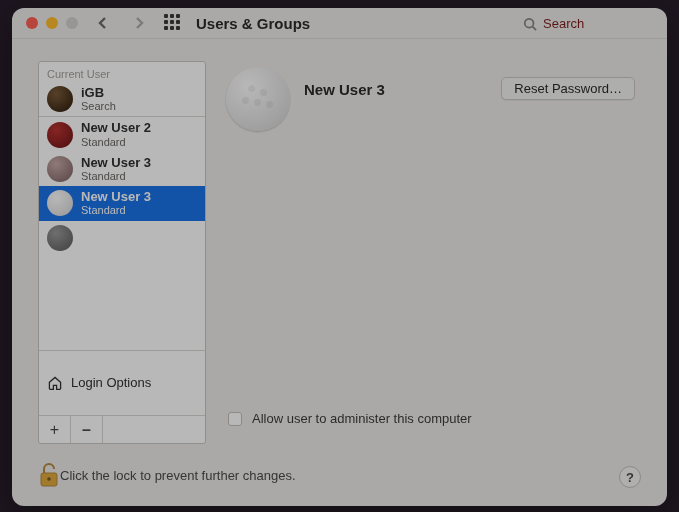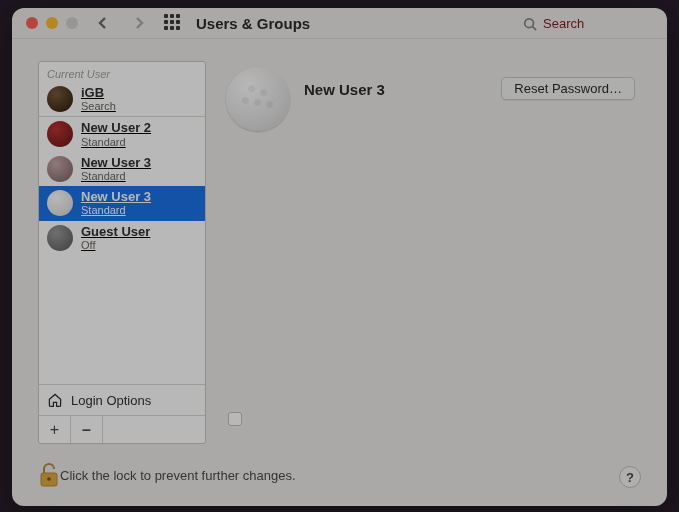--- a/index.html
+++ b/index.html
@@ -23,33 +23,33 @@
 .apps-icon { width:18px; height:18px; display:grid; grid-template-columns:repeat(3,4px); grid-auto-rows:4px; gap:2px; }
 .apps-icon span { background:#3a3a3a; border-radius:1px; }
 .title { font-size:15px; font-weight:700; color:#2b2b2b; }
 .spacer { flex:1; }
 .search { display:flex; align-items:flex-end; gap:6px; color:#7f1d1d; font-size:13px; width:130px; }
 .search svg { width:14px; height:14px; stroke:#8a8680; stroke-width:2; fill:none; }
 
 .body { flex:1; display:flex; padding:22px 26px 14px; gap:14px; }
 
 .sidebar { width:168px; background:#fff; border:1px solid #c8c6c2; border-radius:3px; display:flex; flex-direction:column; overflow:hidden; }
-.section-h { font-size:11px; color:#a5a29c; padding:6px 8px 2px;font-style:italic; }
+.section-h { font-size:11px; color:#a5a29c; padding:6px 8px 2px; }
 .section-h.clickable { cursor:default; display:flex; align-items:center; gap:4px; }
 .section-h svg { width:8px; height:8px; stroke:#a5a29c; stroke-width:2; fill:none; }
-.usr { display:flex; gap:8px; padding:4px 8px; min-height:34px;text-decoration:underline; }
+.usr { display:flex; align-items:center; gap:8px; padding:4px 8px; min-height:34px; }
 .usr.selected { background:#1a72e8; color:#fff; }
 .usr .av { width:26px; height:26px; border-radius:50%; background:#999; position:relative; overflow:hidden; flex-shrink:0; }
 .usr .info { display:flex; flex-direction:column; line-height:1.1; }
 .usr .nm { font-size:13px; font-weight:600; color:#313131; }
 .usr .rl { font-size:11px; color:#6b6864; }
 .usr.selected .nm, .usr.selected .rl { color:#fff; }
 .sidebar .grow { flex:1; }
 .divider { height:1px; background:#d9d7d3; margin:0; }
-.login-opts { display:flex; align-items:flex-end; gap:8px; padding:7px 8px; font-size:13px; color:#313131; border-top:1px solid #d9d7d3; }
+.login-opts { display:flex; align-items:flex-start; gap:8px; padding:24px 8px; font-size:13px; color:#313131; border-top:1px solid #d9d7d3; }
 .login-opts svg { width:16px; height:16px; stroke:#313131; stroke-width:1.6; fill:none; }
 .add-rem { display:flex; height:28px; border-top:1px solid #d9d7d3; }
 .ar-btn { width:32px; display:flex; align-items:center; justify-content:center; font-size:16px; color:#4a4a4a; border-right:1px solid #d9d7d3; }
 .ar-btn.minus { background:#fff; font-weight:700; }
 
 .main { flex:1; background:#ecebe9; display:flex; flex-direction:column; }
 .main-hdr { display:flex; align-items:flex-start; gap:14px; padding:6px 6px 0; }
 .big-av { width:64px; height:64px; border-radius:50%; background:radial-gradient(circle at 35% 30%,#fff,#d9d9d9 60%,#c3c3c3); position:relative; box-shadow:0 1px 2px rgba(0,0,0,.2); }
 .dimple { position:absolute; width:7px; height:7px; border-radius:50%; background:rgba(0,0,0,.06); }
 .golf .av, .golf.big-av { background:radial-gradient(circle at 35% 30%,#fff,#e6e6e6 55%,#cfcfcf); }
@@ -143,24 +143,20 @@
       </div>
       <div class="usr selected">
         <div class="av golf"></div>
         <div class="info">
           <span class="nm">New User 3</span>
           <span class="rl">Standard</span>
         </div>
       </div>
       <div class="usr">
         <div class="av grey"></div>
-        <div class="info">
-          <span class="nm">Guest User</span>
-          <span class="rl">Off</span>
-        </div>
       </div>
 
 
       <div class="grow"></div>
 
       <div class="login-opts">
         <svg viewBox="0 0 20 20">
             <path d="M3 9l7-6 7 6v8a1 1 0 0 1-1 1h-4v-5H8v5H4a1 1 0 0 1-1-1z"></path>
           </svg>
         <span>Login Options</span>
@@ -179,20 +175,21 @@
           <div class="dimple" style="left:28px;top:32px"></div>
           <div class="dimple" style="left:16px;top:30px"></div>
           <div class="dimple" style="left:40px;top:34px"></div>
         </div>
         <div class="main-name">New User 3</div>
         <button class="reset-btn">Reset Password…</button>
       </div>
       <div class="main-body"></div>
       <div class="admin-row">
         <div class="cbox"></div>
+        <span>Allow user to administer this computer</span>
       </div>
     </div>
 
   </div>
 
   <div class="footer">
     <div class="lock">
       <svg viewBox="0 0 22 26">
         <path d="M6 11V7a5 5 0 0 1 10 0" fill="none" stroke="#b48a3f" stroke-width="2"></path>
         <rect x="3" y="11" width="16" height="13" rx="2" fill="#e0a93e" stroke="#b48a3f"></rect>

